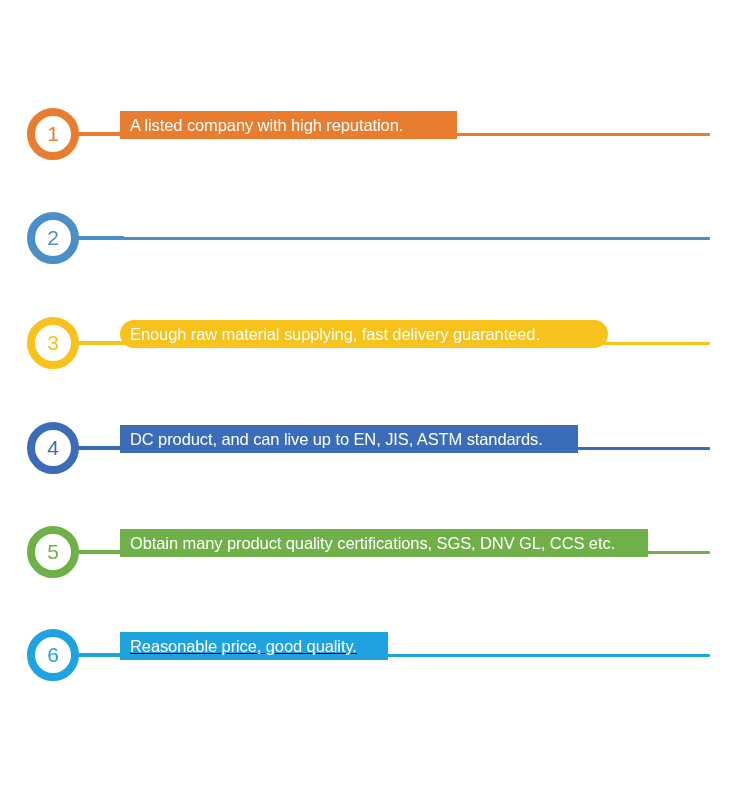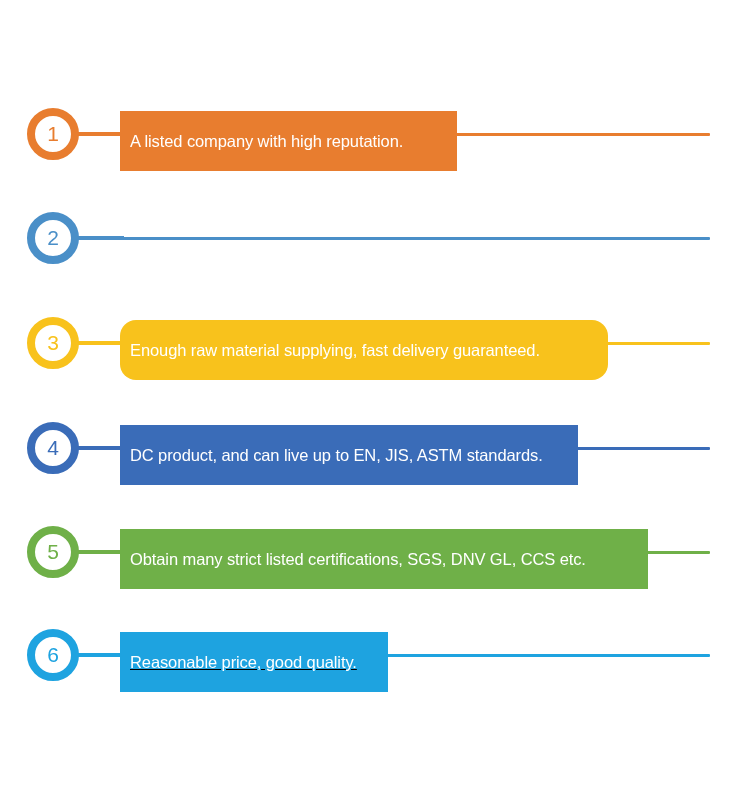--- a/index.html
+++ b/index.html
@@ -68,21 +68,21 @@
     font-family: "Liberation Sans", sans-serif;
     position: relative;
     top: -1px;
   }
 
   
   .label-bar {
     position: absolute;
     left: 120px;
     top: 13px;
-    height: 60px;
+    height: 28px;
     box-sizing: border-box;
     display: flex;
     align-items: center;
     padding-left: 10px;
     padding-right: 10px;
   }
   .label-bar .bar-text {
     color: #ffffff;
     font-size: 16.5px;
     line-height: 1;
@@ -129,21 +129,21 @@
         <span class="bar-text">DC product, and can live up to EN, JIS, ASTM standards.</span>
       </div>
       <div class="num-circle" style="border: 8px solid rgb(58, 108, 184);">
         <span class="num" style="color: rgb(58, 108, 184);">4</span>
       </div>
     </div>
     <div class="feature-row" style="top: 516px;">
       <div class="tail-line" style="background: rgb(111, 176, 72); width: 590px;"></div>
       <div class="connector" style="background: rgb(111, 176, 72);"></div>
       <div class="label-bar" style="background: rgb(111, 176, 72); width: 528px;">
-        <span class="bar-text">Obtain many strict listed certifications, SGS, DNV GL, CCS etc.</span>
+        <span class="bar-text">Obtain many product quality certifications, SGS, DNV GL, CCS etc.</span>
       </div>
       <div class="num-circle" style="border: 8px solid rgb(111, 176, 72);">
         <span class="num" style="color: rgb(111, 176, 72);">5</span>
       </div>
     </div>
     <div class="feature-row" style="top: 619px;">
       <div class="tail-line" style="background: rgb(30, 163, 224); width: 590px;"></div>
       <div class="connector" style="background: rgb(30, 163, 224);"></div>
       <div class="label-bar" style="background: rgb(30, 163, 224); width: 268px; text-decoration: underline;">
         <span class="bar-text">Reasonable price, good quality.</span>

